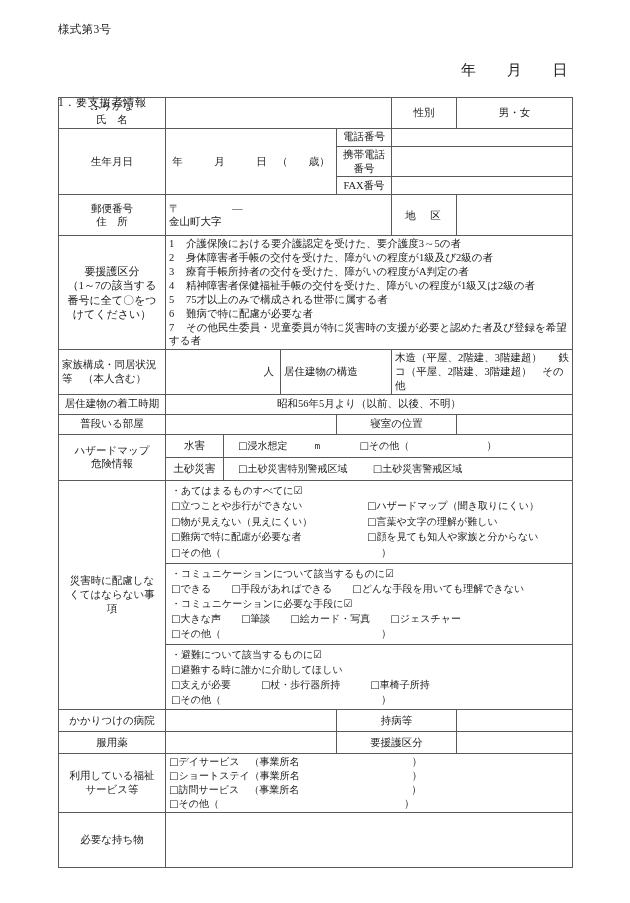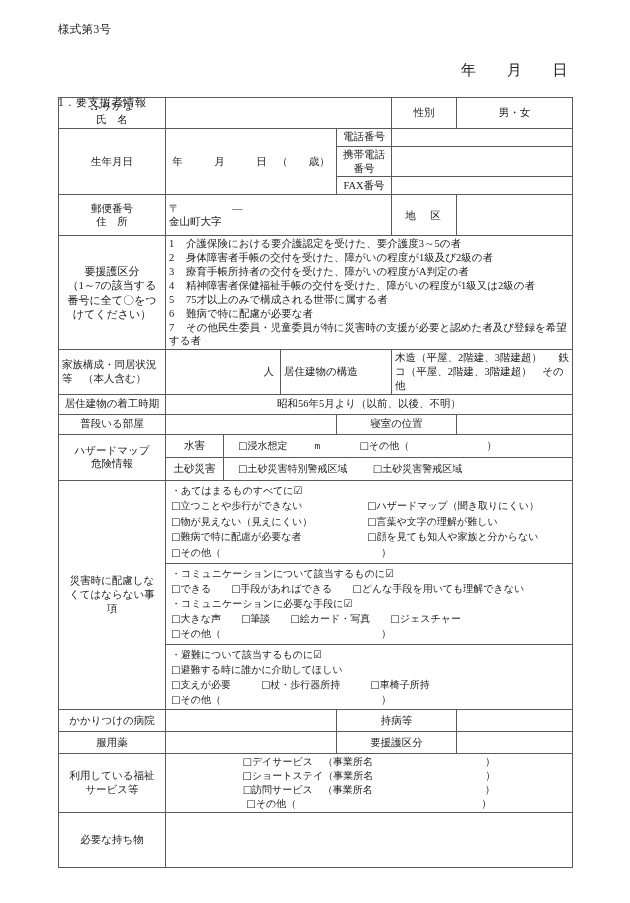--- a/index.html
+++ b/index.html
@@ -97,21 +97,21 @@
   .chk { font-family: "DejaVu Sans", sans-serif; font-size: 10px; }
 
   .cons-block {
     padding: 2px 3px 2px 5px;
     line-height: 1.5;
   }
   .cons-head { letter-spacing: 0px; }
   .cons-row { display: block; white-space: nowrap; }
   .col-a { display: inline-block; width: 196px; }
 
-  .fuku-list { line-height: 1.55; padding: 3px 3px 3px 5px; text-align: center; }
+  .fuku-list { line-height: 1.55; padding: 3px 3px 3px 5px; }
   .fuku-list .gap { display: inline-block; width: 112px; }
 
   .yubin-cell { line-height: 1.6; padding: 2px 4px; }
 
   .small-line { line-height: 1.45; }
 </style>
 </head>
 <body>
 
 <div class="page">

